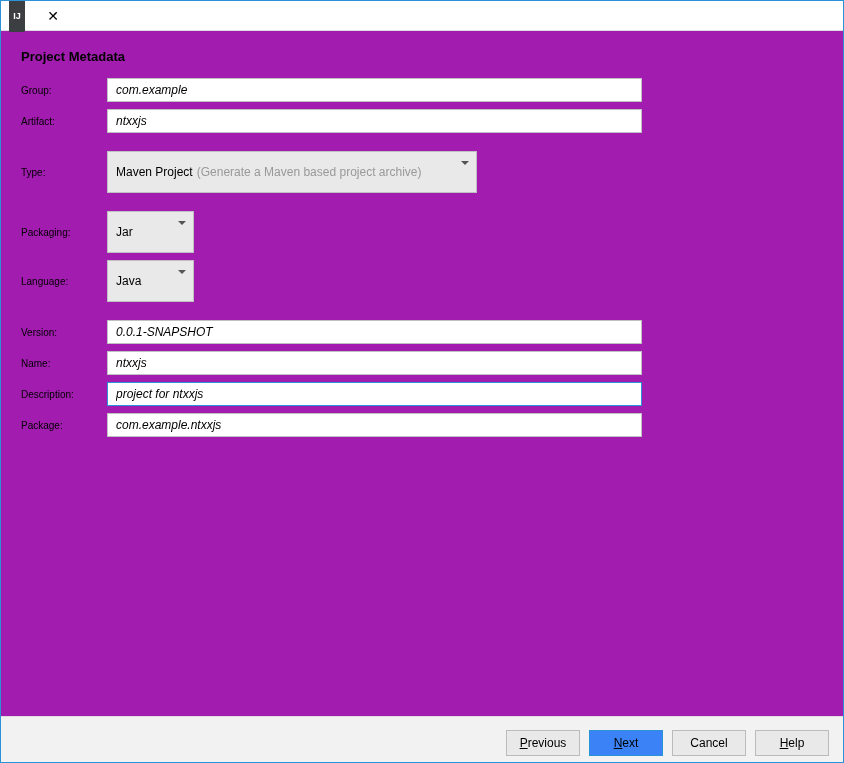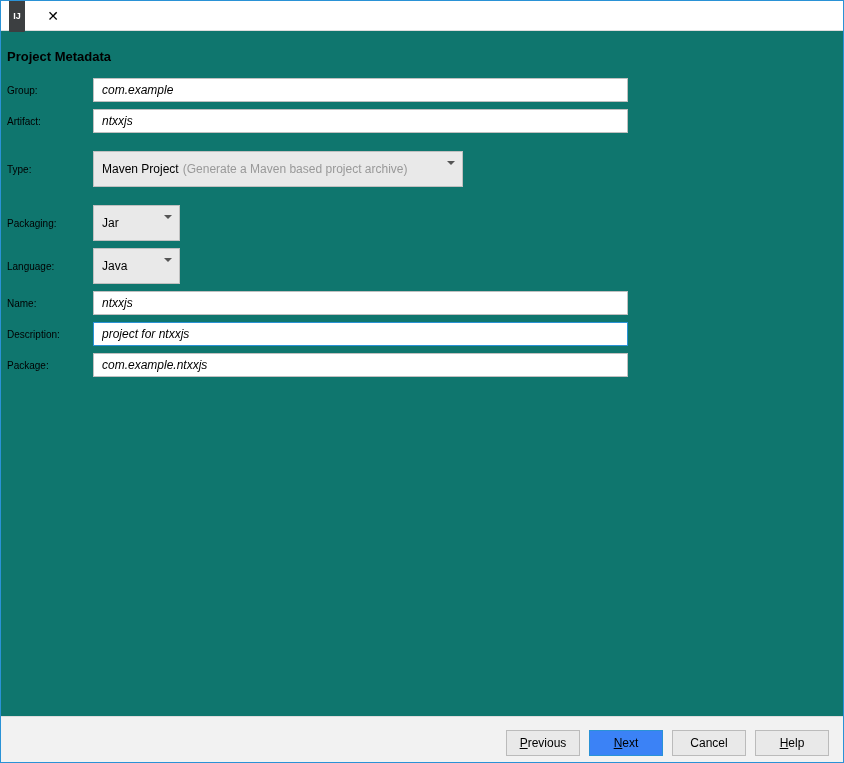--- a/index.html
+++ b/index.html
@@ -38,23 +38,23 @@
     .close-btn {
       width: 40px;
       height: 30px;
       display: flex;
       align-items: center;
       justify-content: center;
       cursor: pointer;
       font-size: 14px;
     }
     .content {
-      background: #0f766e;
+      background: #a21caf;
       height: calc(100% - 30px - 46px);
-      padding: 18px 6px;
+      padding: 18px 20px;
     }
     .heading {
       font-weight: bold;
       font-size: 13px;
       margin-bottom: 14px;
     }
     .row {
       display: flex;
       align-items: center;
       margin-bottom: 7px;
@@ -71,21 +71,21 @@
       border: 1px solid #c0c0c0;
       background: #fff;
       padding: 0 8px;
       font-size: 12px;
       font-family: inherit;
       outline: none;
       font-style: italic;
     }
     .input-focused { border-color: #2a92d6; }
     .select {
-      height: 36px;
+      height: 42px;
       border: 1px solid #c0c0c0;
       background: #e9e9e9;
       padding: 0 22px 0 8px;
       font-size: 12px;
       display: inline-flex;
       align-items: center;
       position: relative;
       cursor: pointer;
     }
     .select::after {
@@ -161,20 +161,24 @@
     </div>
   </div>
 
   <div class="row">
     <div class="label">Language:</div>
     <div class="select select-narrow">
       <span>Java</span>
     </div>
   </div>
 
+  <div class="row row-gap">
+    <div class="label">Version:</div>
+    <input class="input-text" value="0.0.1-SNAPSHOT" style="">
+  </div>
   <div class="row">
     <div class="label">Name:</div>
     <input class="input-text" value="ntxxjs" style="">
   </div>
   <div class="row">
     <div class="label">Description:</div>
     <input class="input-text input-focused" value="project for ntxxjs" style="">
   </div>
   <div class="row">
     <div class="label">Package:</div>

